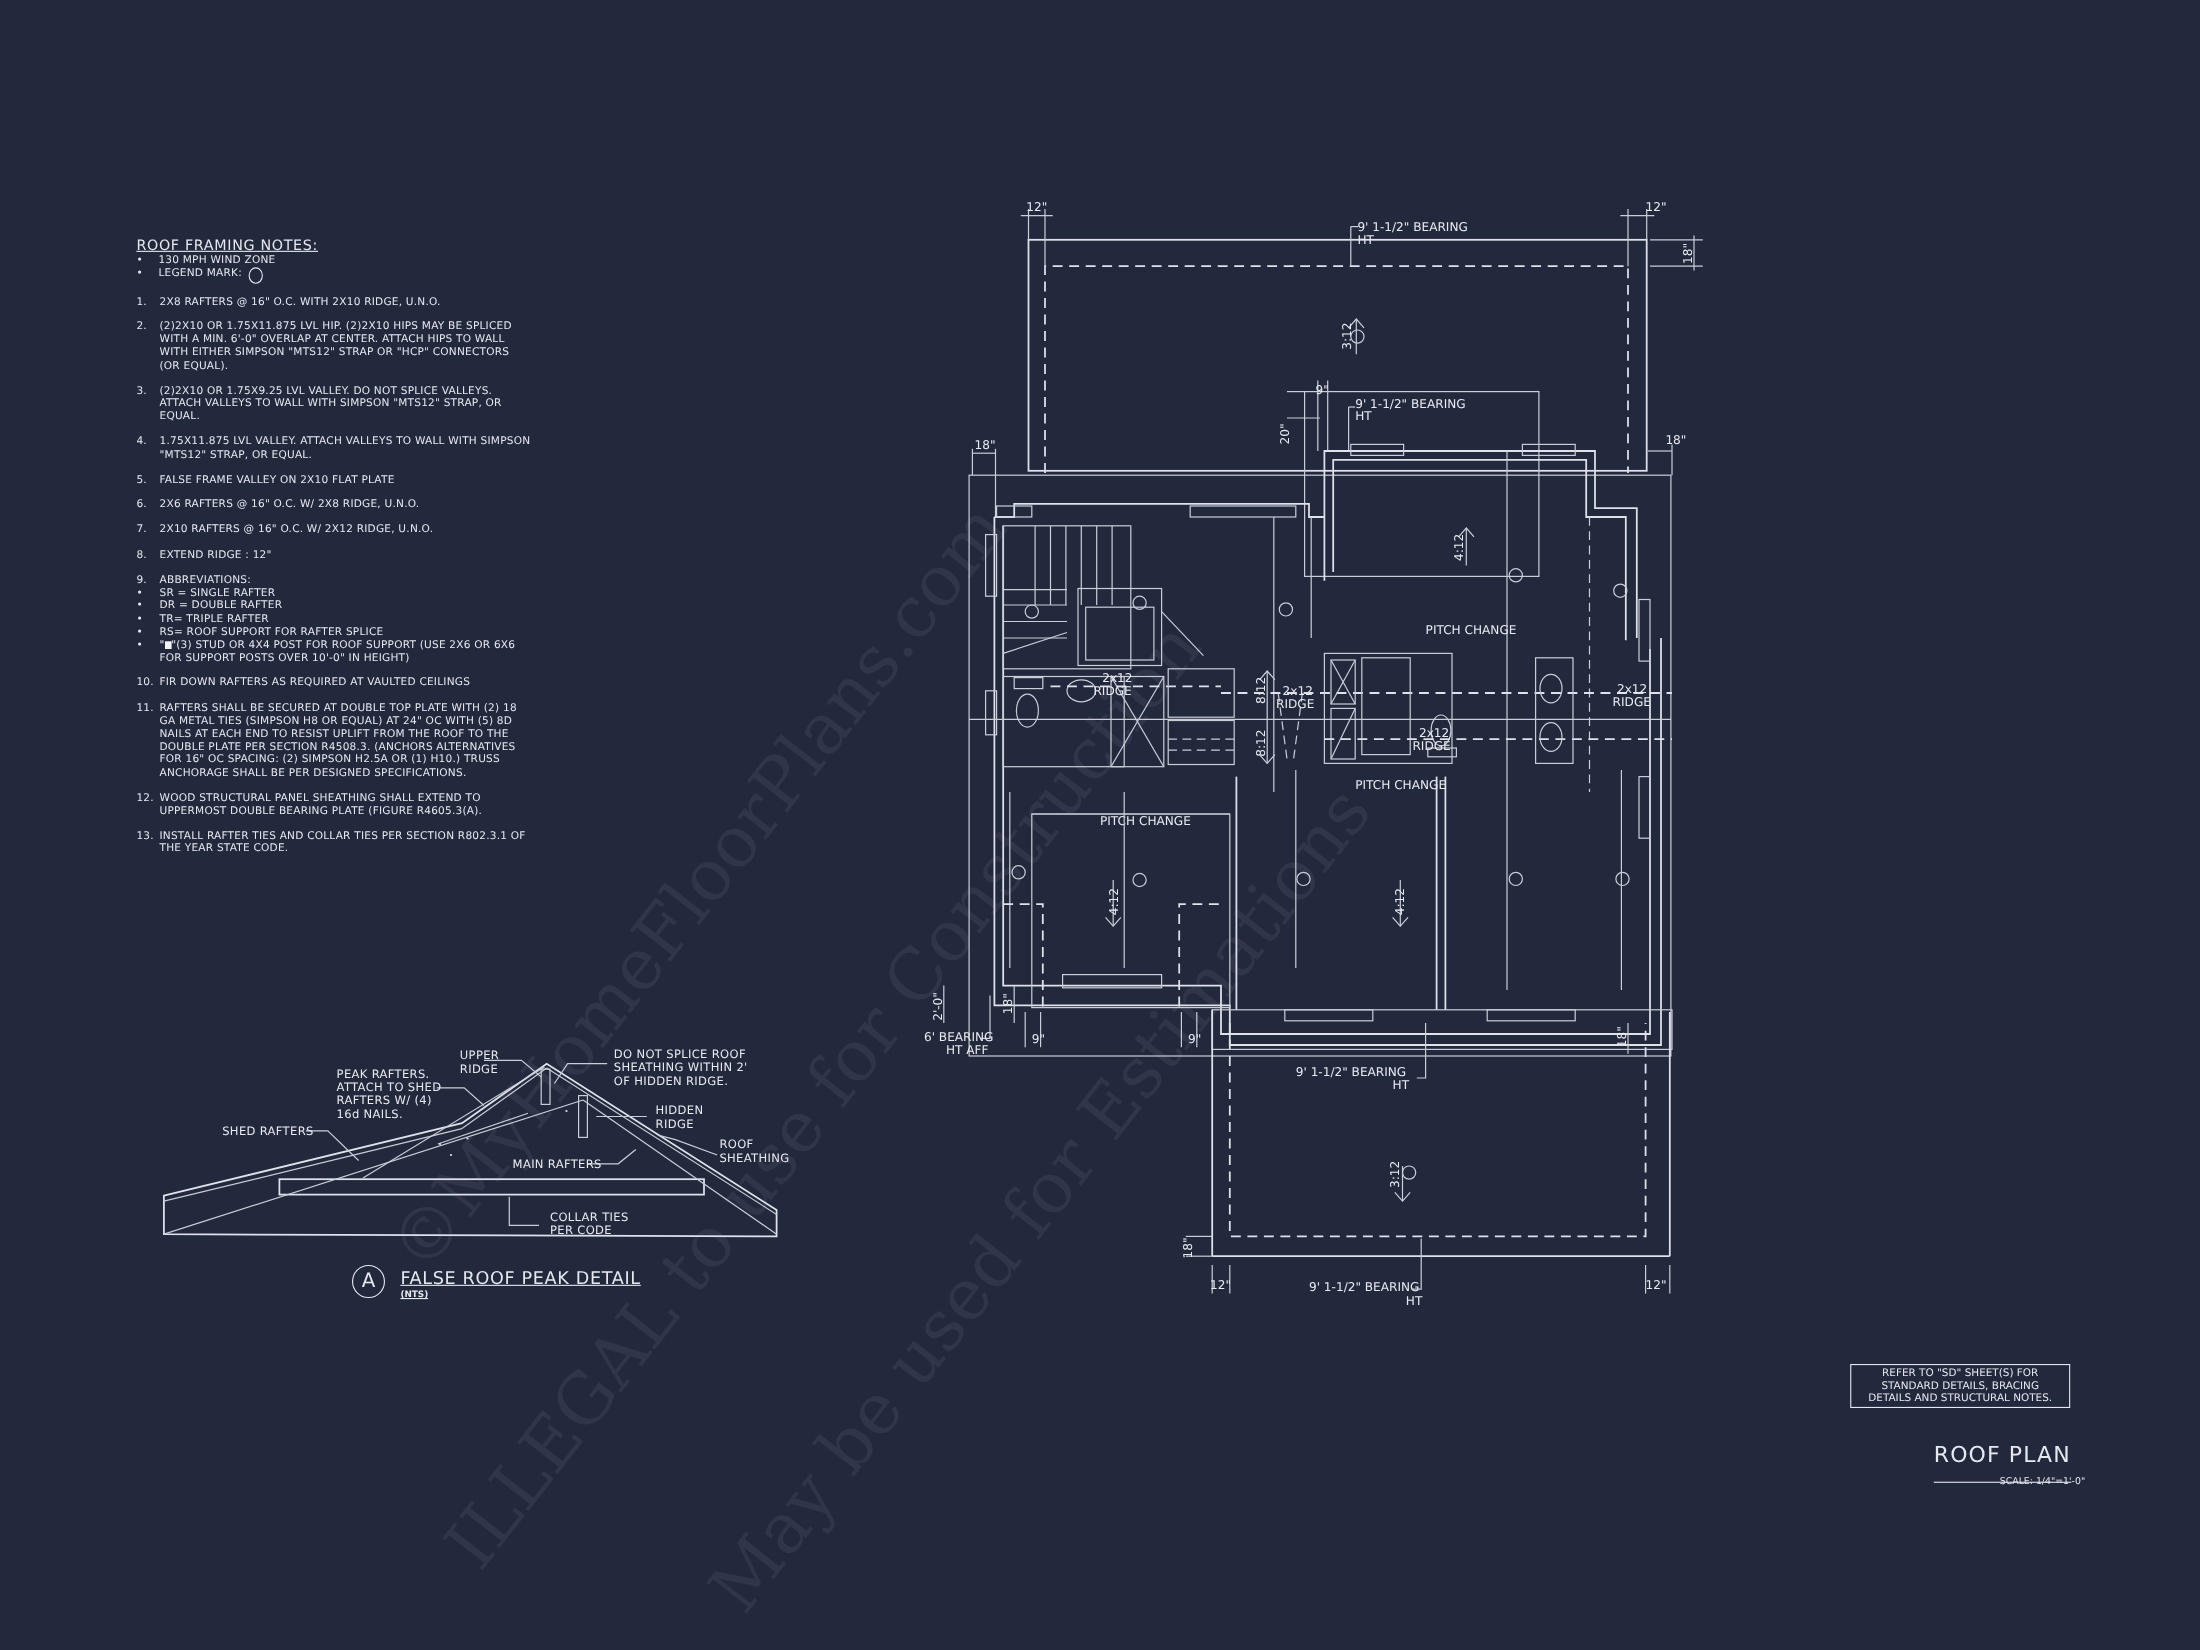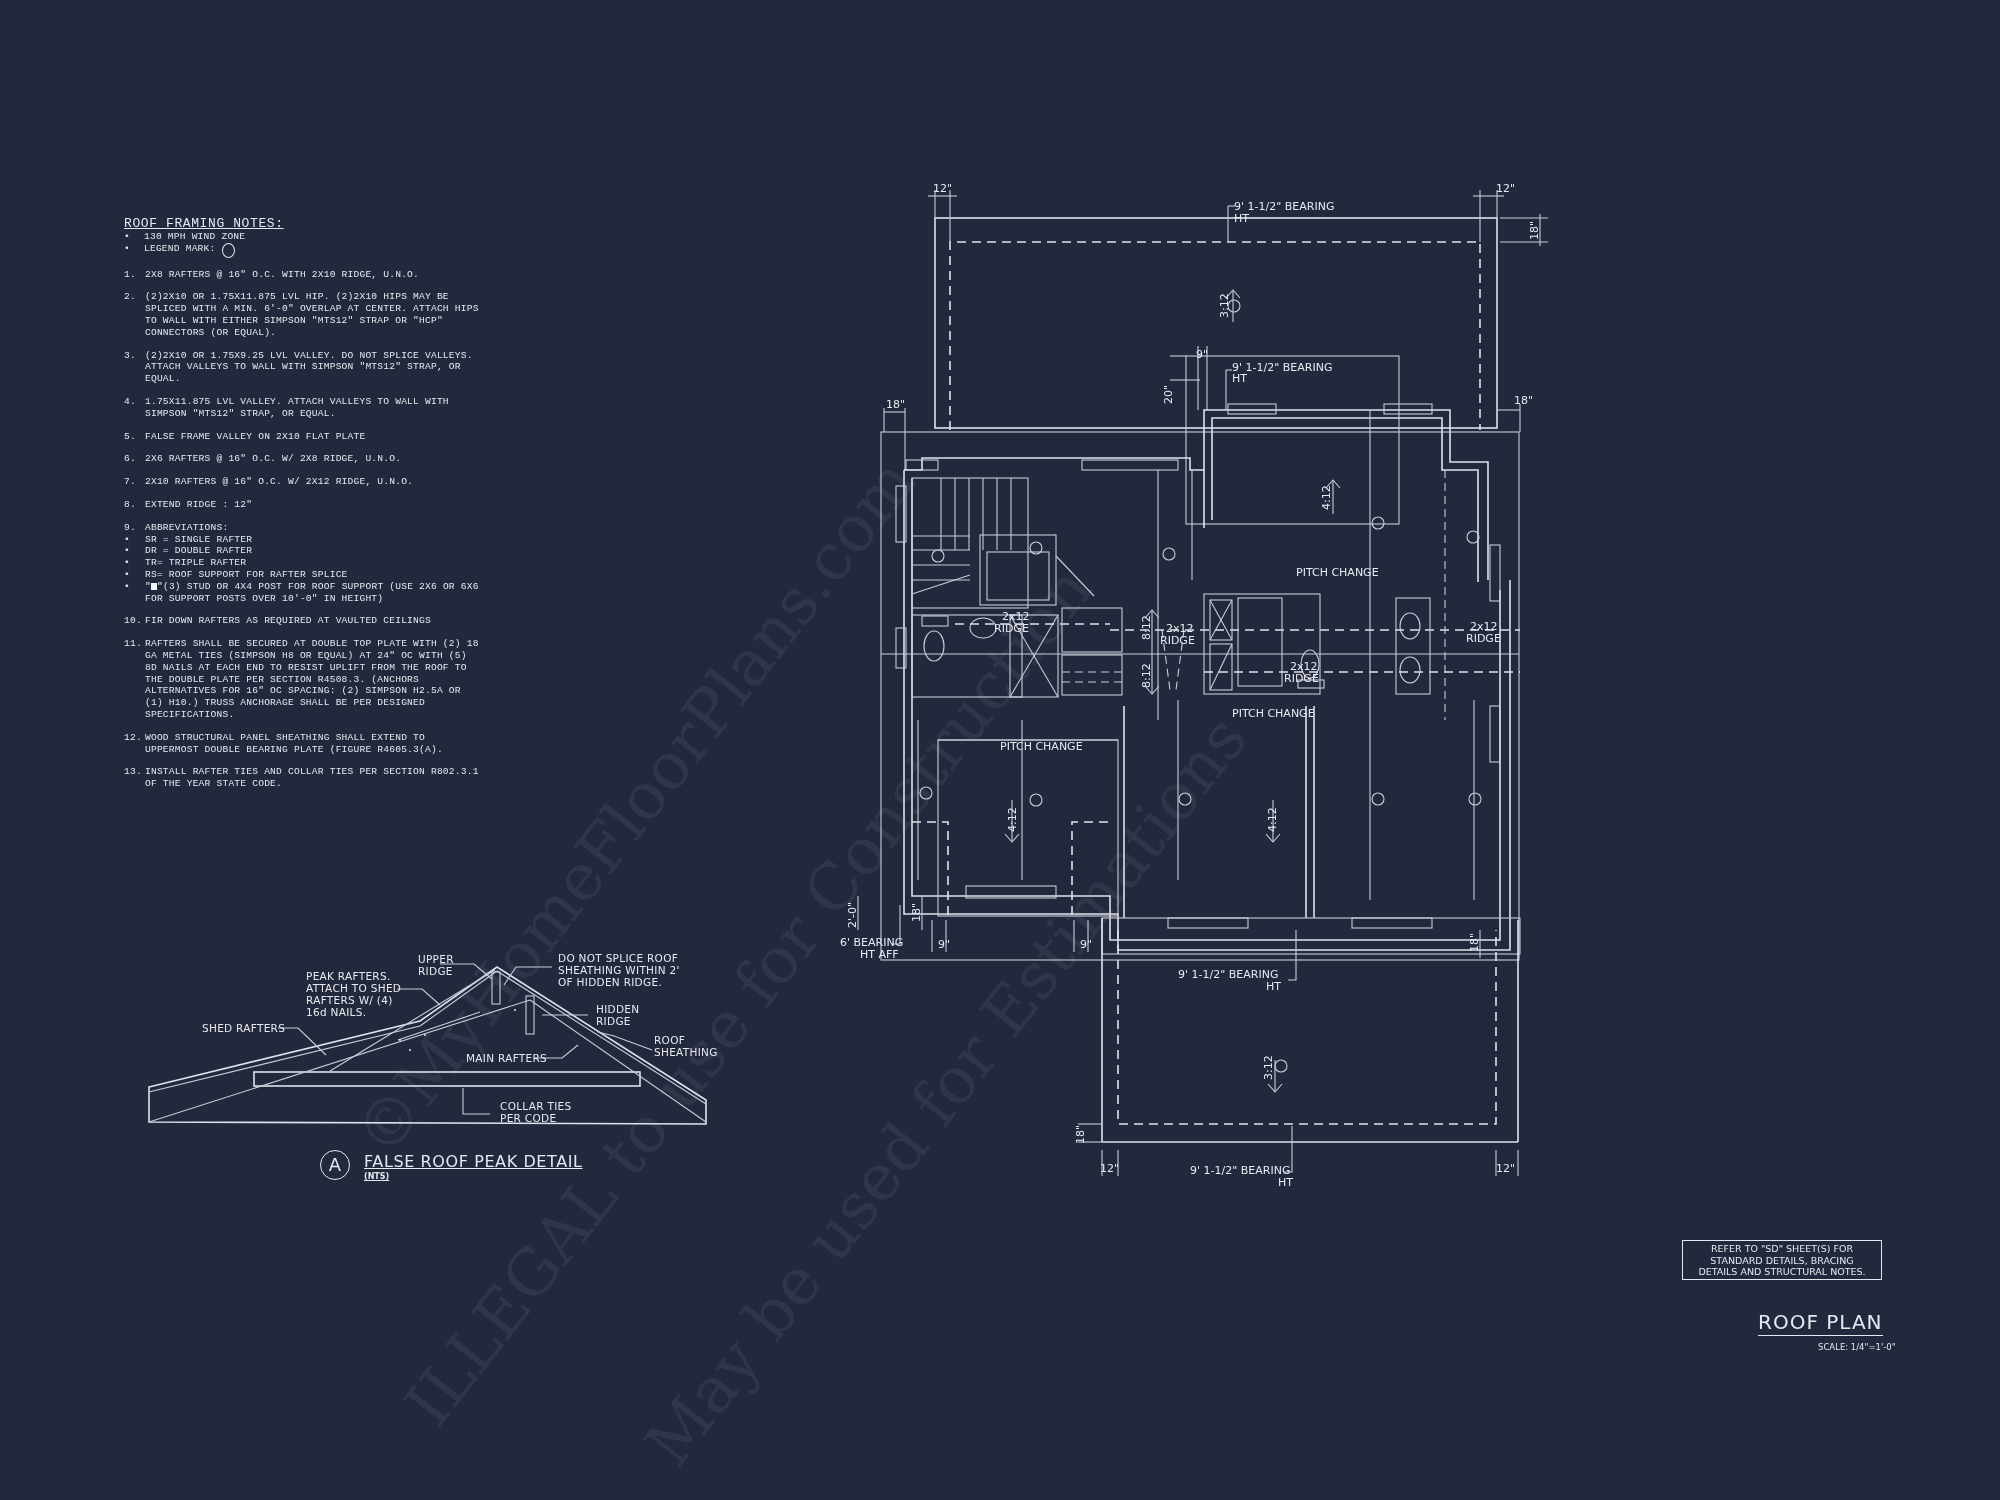--- a/index.html
+++ b/index.html
@@ -18,21 +18,20 @@
   .dash { stroke: #dfe2ea; stroke-width: 1.6; fill: none; stroke-dasharray: 9 6; }
   .dash-thin { stroke: #c9cdd8; stroke-width: 1.1; fill: none; stroke-dasharray: 8 5; }
   .dim { font-size: 11px; }
   .lbl { font-size: 10.5px; letter-spacing: 0.3px; }
 
   
   .notes {
     position: absolute; left: 124px; top: 218px; width: 360px;
     font-size: 9.6px; line-height: 11.8px; letter-spacing: 0.2px;
     text-transform: uppercase;
-    font-family: Liberation Mono, monospace;
   }
   .notes-title {
     font-size: 13px; text-decoration: underline; letter-spacing: 0.6px;
     margin-bottom: 1px;
   }
   .notes .bullet { display: flex; }
   .notes .bullet .dot { width: 20px; flex: none; }
   .notes .num { display: flex; margin-top: 11px; }
   .notes .num .n { width: 21px; flex: none; }
   .notes .sub { display: flex; }
@@ -61,21 +60,21 @@
   }
 
   
   .refer-box {
     position: absolute; left: 1682px; top: 1240px; width: 200px; height: 40px;
     border: 1.3px solid #e6e8ef; font-size: 9.5px; line-height: 11.5px;
     text-align: center; text-transform: uppercase; padding-top: 2px; box-sizing: border-box;
   }
   .plan-title {
     position: absolute; left: 1758px; top: 1310px; font-size: 20px;
-    letter-spacing: 1px; border-bottom: 1.4px solid #e6e8ef; padding-bottom: 1px;
+    letter-spacing: 1px; border-bottom: 1.4px solid #e6e8ef; padding-bottom: 13px;
   }
   .plan-scale {
     position: absolute; left: 1818px; top: 1342px; font-size: 8.5px;
   }
 
   
   .wm {
     position: absolute; font-family: "DejaVu Serif", serif; color: rgba(200,205,220,0.08);
     white-space: nowrap; transform-origin: left center; pointer-events: none;
   }

